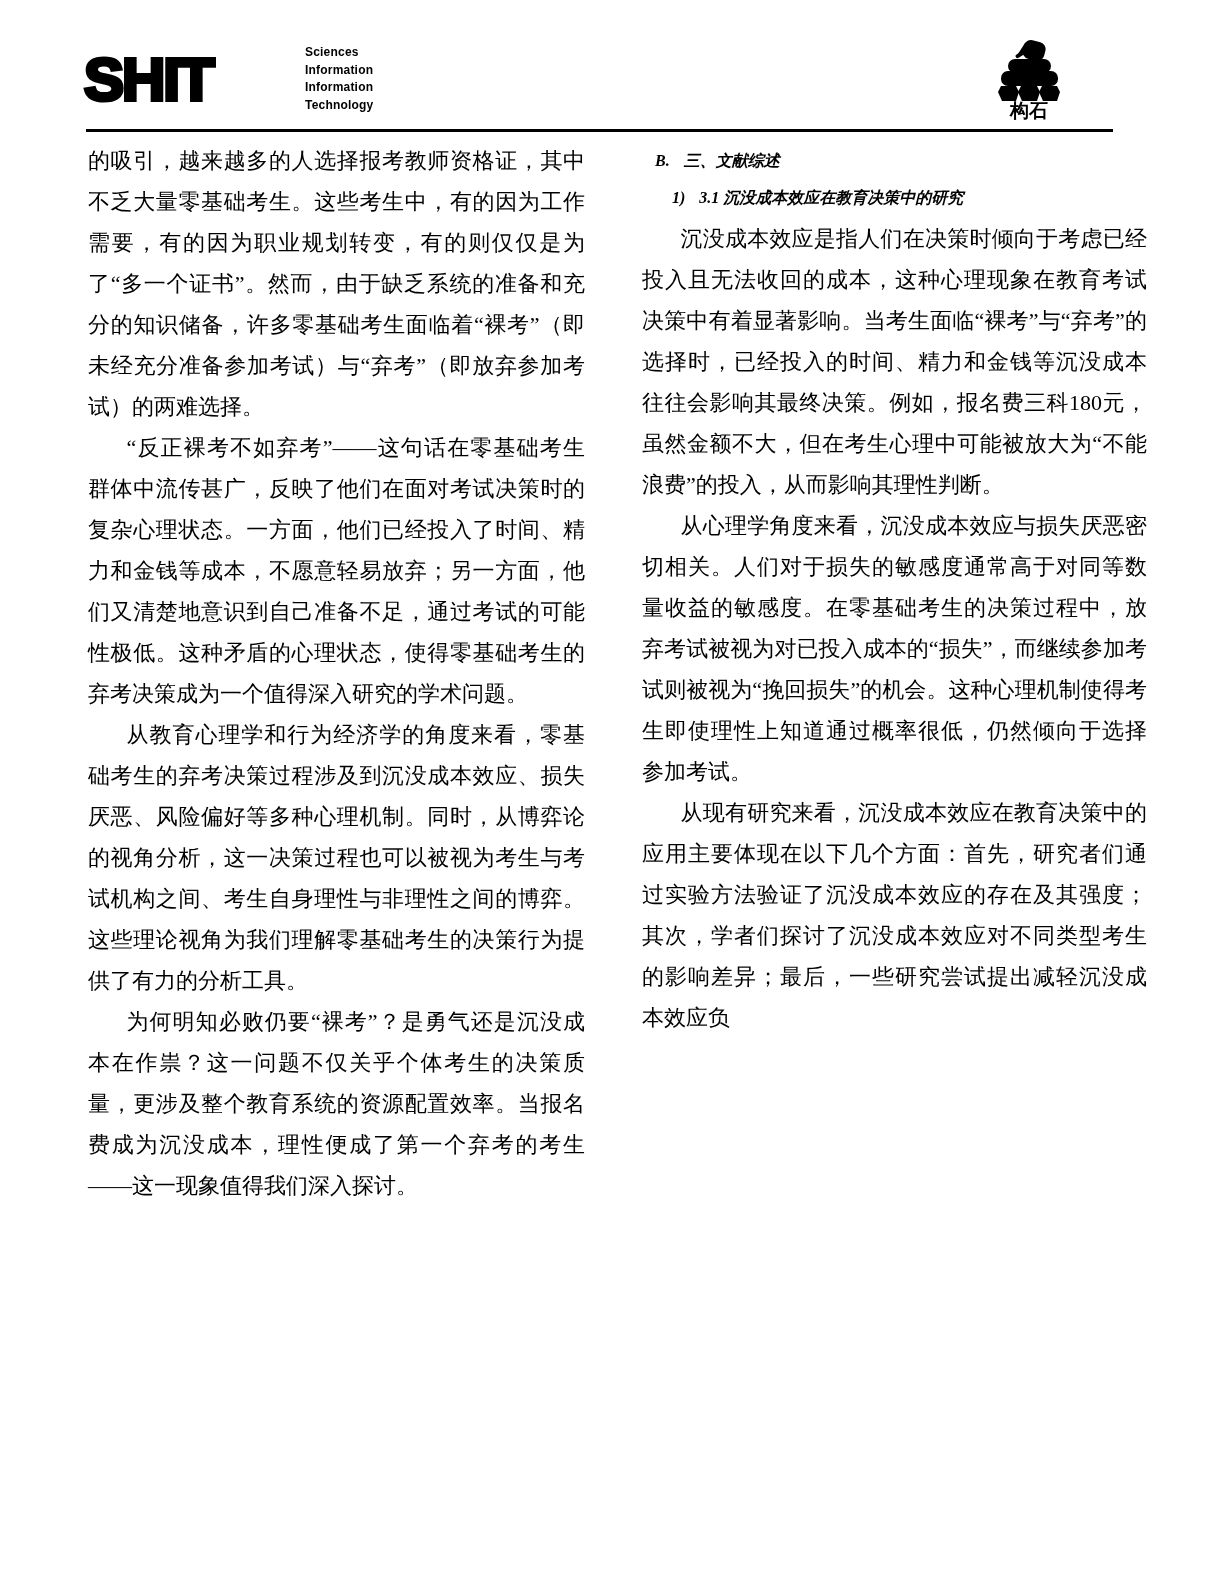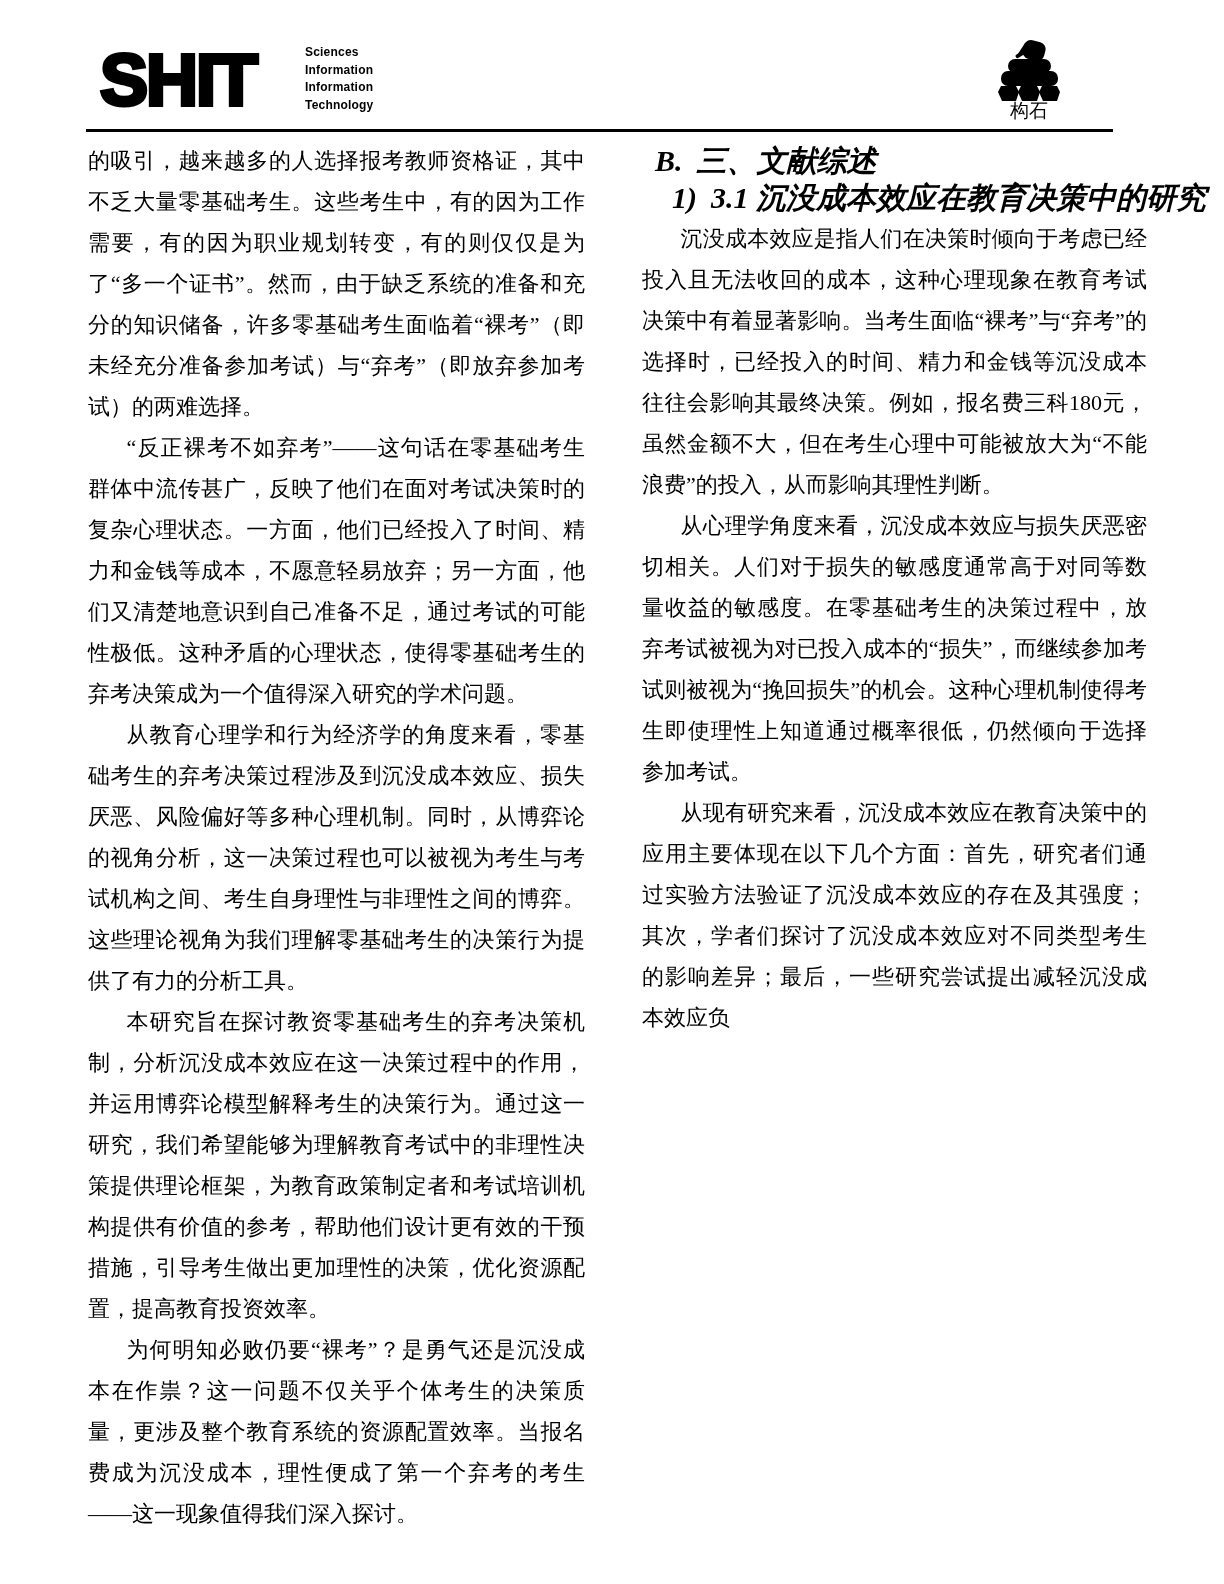--- a/index.html
+++ b/index.html
@@ -11,45 +11,45 @@
   }
   .page {
     position: relative;
     width: 1224px; height: 1584px;
     background: #ffffff;
     overflow: hidden;
   }
 
   
   .brand-word {
-    position: absolute; left: 100px; top: 40px;
+    position: absolute; left: 84px; top: 40px;
     font-family: "Liberation Sans", "DejaVu Sans", sans-serif;
     font-weight: bold;
-    font-size: 72px;
+    font-size: 60px;
     line-height: 80px;
     letter-spacing: -2px;
     -webkit-text-stroke: 4px #000000;
   }
   .brand-subtitle {
     position: absolute; left: 305px; top: 44px;
     font-family: "Liberation Sans", "DejaVu Sans", sans-serif;
     font-weight: bold;
     font-size: 12px;
     line-height: 17.5px;
     letter-spacing: 0.2px;
   }
   .stone-logo {
     position: absolute; left: 990px; top: 40px;
     width: 78px;
     text-align: center;
   }
   .stone-logo svg { display: block; margin: 0 auto; }
   .stone-logo-label {
     font-family: "Liberation Sans", "DejaVu Sans", sans-serif;
-    font-weight: normal;
+    font-weight: bold;
     font-size: 19px;
     line-height: 22px;
     margin-top: -2px;
   }
   .header-divider {
     position: absolute; left: 86px; top: 129px;
     width: 1027px; height: 3px;
     background: #000000;
   }
 
@@ -64,21 +64,21 @@
   .col-left  { left: 88px;  width: 497px; }
   .col-right { left: 642px; width: 505px; }
 
   .col p { margin: 0; text-indent: 1.75em; }
   .col p.no-indent { text-indent: 0; }
 
   .section-heading,
   .subsection-heading {
     font-weight: bold;
     font-style: italic;
-    font-size: 30px;
+    font-size: 16px;
     line-height: 37px;
     text-align: left;
     white-space: nowrap;
   }
   .section-heading    { margin: 2px 0 0 13px; }
   .subsection-heading { margin: 0 0 2px 30px; }
   .h-marker { display: inline-block; margin-right: 14px; }
 </style>
 </head>
 <body>
@@ -116,21 +116,20 @@
     </span>
     <div class="stone-logo-label">构石</div>
   </div>
 
   <div class="header-divider"></div>
 
   <div class="col col-left">
     <p class="no-indent">的吸引，越来越多的人选择报考教师资格证，其中不乏大量零基础考生。这些考生中，有的因为工作需要，有的因为职业规划转变，有的则仅仅是为了“多一个证书”。然而，由于缺乏系统的准备和充分的知识储备，许多零基础考生面临着“裸考”（即未经充分准备参加考试）与“弃考”（即放弃参加考试）的两难选择。</p>
     <p>“反正裸考不如弃考”——这句话在零基础考生群体中流传甚广，反映了他们在面对考试决策时的复杂心理状态。一方面，他们已经投入了时间、精力和金钱等成本，不愿意轻易放弃；另一方面，他们又清楚地意识到自己准备不足，通过考试的可能性极低。这种矛盾的心理状态，使得零基础考生的弃考决策成为一个值得深入研究的学术问题。</p>
     <p>从教育心理学和行为经济学的角度来看，零基础考生的弃考决策过程涉及到沉没成本效应、损失厌恶、风险偏好等多种心理机制。同时，从博弈论的视角分析，这一决策过程也可以被视为考生与考试机构之间、考生自身理性与非理性之间的博弈。这些理论视角为我们理解零基础考生的决策行为提供了有力的分析工具。</p>
-    <p>本研究旨在探讨教资零基础考生的弃考决策机制，分析沉没成本效应在这一决策过程中的作用，并运用博弈论模型解释考生的决策行为。通过这一研究，我们希望能够为理解教育考试中的非理性决策提供理论框架，为教育政策制定者和考试培训机构提供有价值的参考，帮助他们设计更有效的干预措施，引导考生做出更加理性的决策，优化资源配置，提高教育投资效率。</p>
     <p>为何明知必败仍要“裸考”？是勇气还是沉没成本在作祟？这一问题不仅关乎个体考生的决策质量，更涉及整个教育系统的资源配置效率。当报名费成为沉没成本，理性便成了第一个弃考的考生——这一现象值得我们深入探讨。</p>
   </div>
 
   <div class="col col-right">
     <div class="section-heading">
       <span class="h-marker">B.</span><span>三、文献综述</span>
     </div>
     <div class="subsection-heading">
       <span class="h-marker">1)</span><span>3.1 沉没成本效应在教育决策中的研究</span>
     </div>

